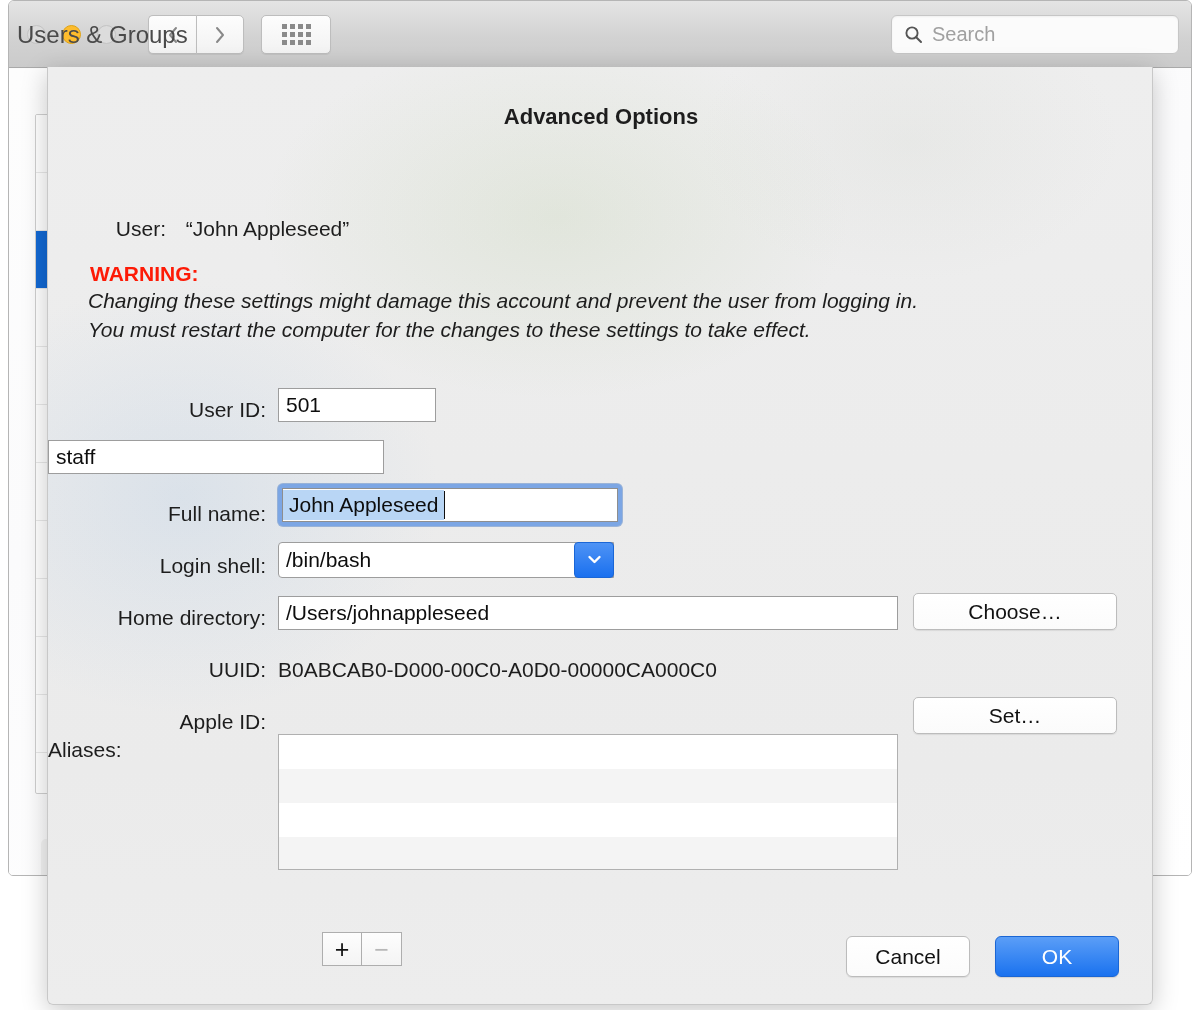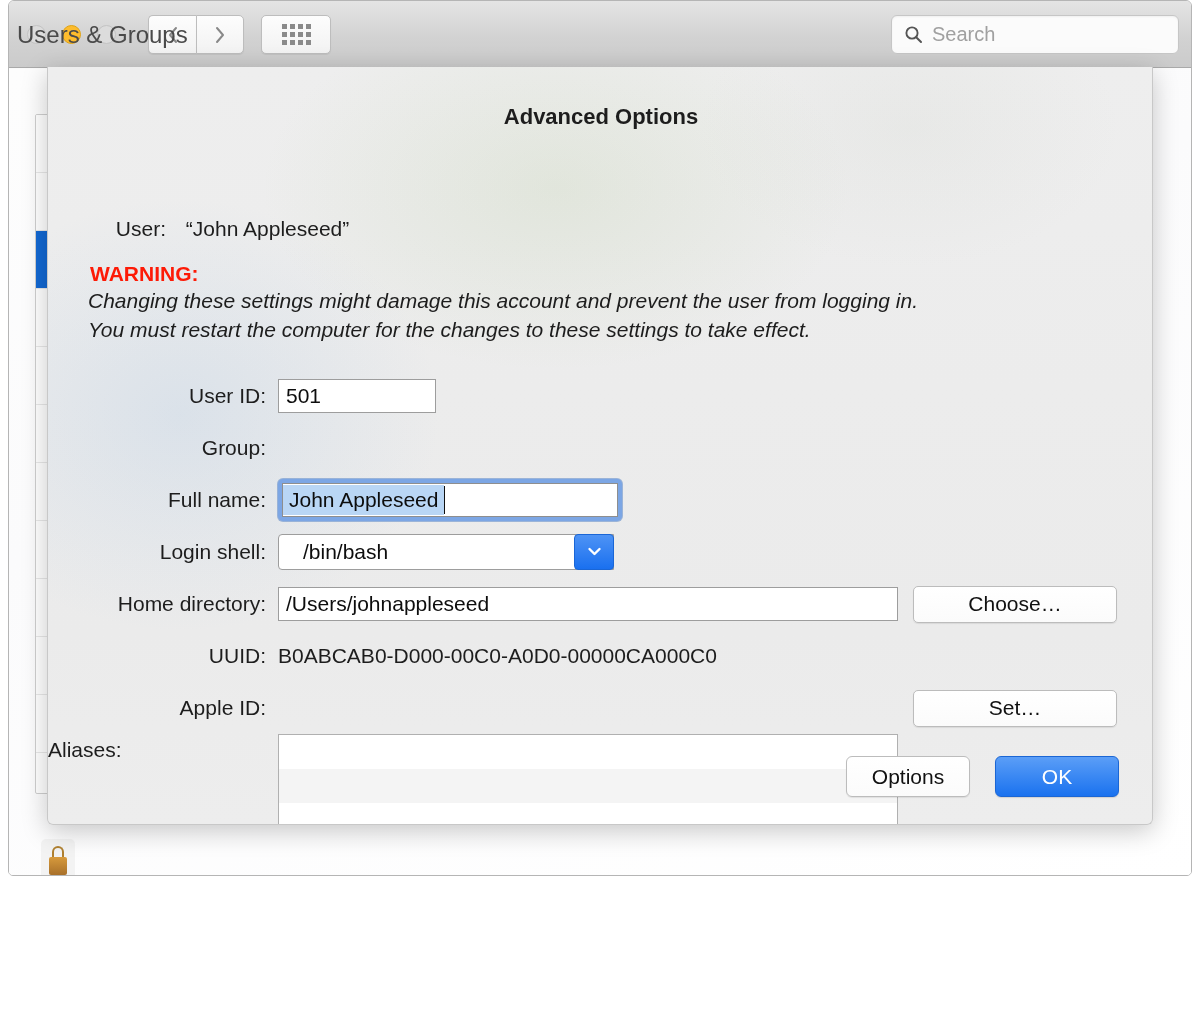--- a/index.html
+++ b/index.html
@@ -145,21 +145,21 @@
     position: absolute; left: 8px; top: 18px;
     width: 18px; height: 18px;
     background: linear-gradient(to bottom, #d79a3c, #a8702a);
     border-radius: 2px;
   }
 
   
   .sheet {
     position: absolute;
     left: 47px; top: 67px;
-    width: 1106px; height: 758px;
+    width: 1106px; height: 938px;
     border-radius: 0 0 6px 6px;
     border: 1px solid #c8c8c8;
     border-top: none;
     background:
       radial-gradient(ellipse 420px 260px at 46% 16%, rgba(176,198,150,0.20), rgba(176,198,150,0) 70%),
       radial-gradient(ellipse 360px 300px at 12% 46%, rgba(168,196,226,0.26), rgba(168,196,226,0) 72%),
       radial-gradient(ellipse 300px 200px at 78% 8%, rgba(200,205,195,0.16), rgba(200,205,195,0) 70%),
       linear-gradient(to bottom, #eeeeee 0%, #ececec 42%, #ebebeb 75%, #ededed 100%);
     box-shadow: 0 6px 26px rgba(0,0,0,0.22);
     overflow: hidden;
@@ -205,21 +205,21 @@
     color: #1d1d1d;
     line-height: 29px;
     width: 860px;
     font-style: italic;
   }
 
   
   .form { position: absolute; left: 0; top: 303px; width: 1106px; }
   .row {
     display: flex;
-    align-items: center;
+    align-items: flex-end;
     height: 52px;
     position: relative;
   }
   .row .lbl {
     width: 230px;
     text-align: right;
     font-size: 21px;
     color: #1d1d1d;
     padding-right: 12px;
     flex: none;
@@ -284,21 +284,21 @@
     align-items: center;
     height: 36px;
     width: 336px;
     background: #ffffff;
     border: 1px solid #9d9d9d;
     border-radius: 4px 0 0 4px;
   }
   .combo .ctext {
     font-size: 21px;
     color: #0d0d0d;
-    padding-left: 24px;
+    padding-left: 7px;
     flex: 1;
   }
   .combo-btn {
     position: absolute;
     right: -1px; top: -1px;
     width: 40px; height: 36px;
     background: linear-gradient(to bottom, #4e93f5, #1a70ef);
     border-radius: 4px;
     display: flex; align-items: center; justify-content: center;
     border: 1px solid #1a66d6;
@@ -482,21 +482,21 @@
     </div>
 
     <div class="form">
 
       <div class="row">
         <span class="lbl">User ID:</span>
         <input class="tf w-uid" type="text" value="501" style="">
       </div>
 
       <div class="row">
-        <span class="lbl">Group:</span>
+        <input class="tf w-mid" type="text" value="staff" style="">
       </div>
 
 
       <div class="row">
         <span class="lbl">Full name:</span>
         <span class="focuswrap">
           <input class="tf w-mid" type="text" value="John Appleseed" style="">
           <span class="sel-overlay">
             <span>John Appleseed</span>
           </span>
@@ -545,18 +545,18 @@
         </div>
       </div>
     </div>
 
     <div class="pm-group">
       <div class="pm-btn plus">+</div>
       <div class="pm-btn minus">−</div>
     </div>
 
     <div class="footer">
-      <button class="btn-cancel">Options</button>
+      <button class="btn-cancel">Cancel</button>
       <button class="btn-ok">OK</button>
     </div>
 
   </div>
 </div>
 
 </body></html>

